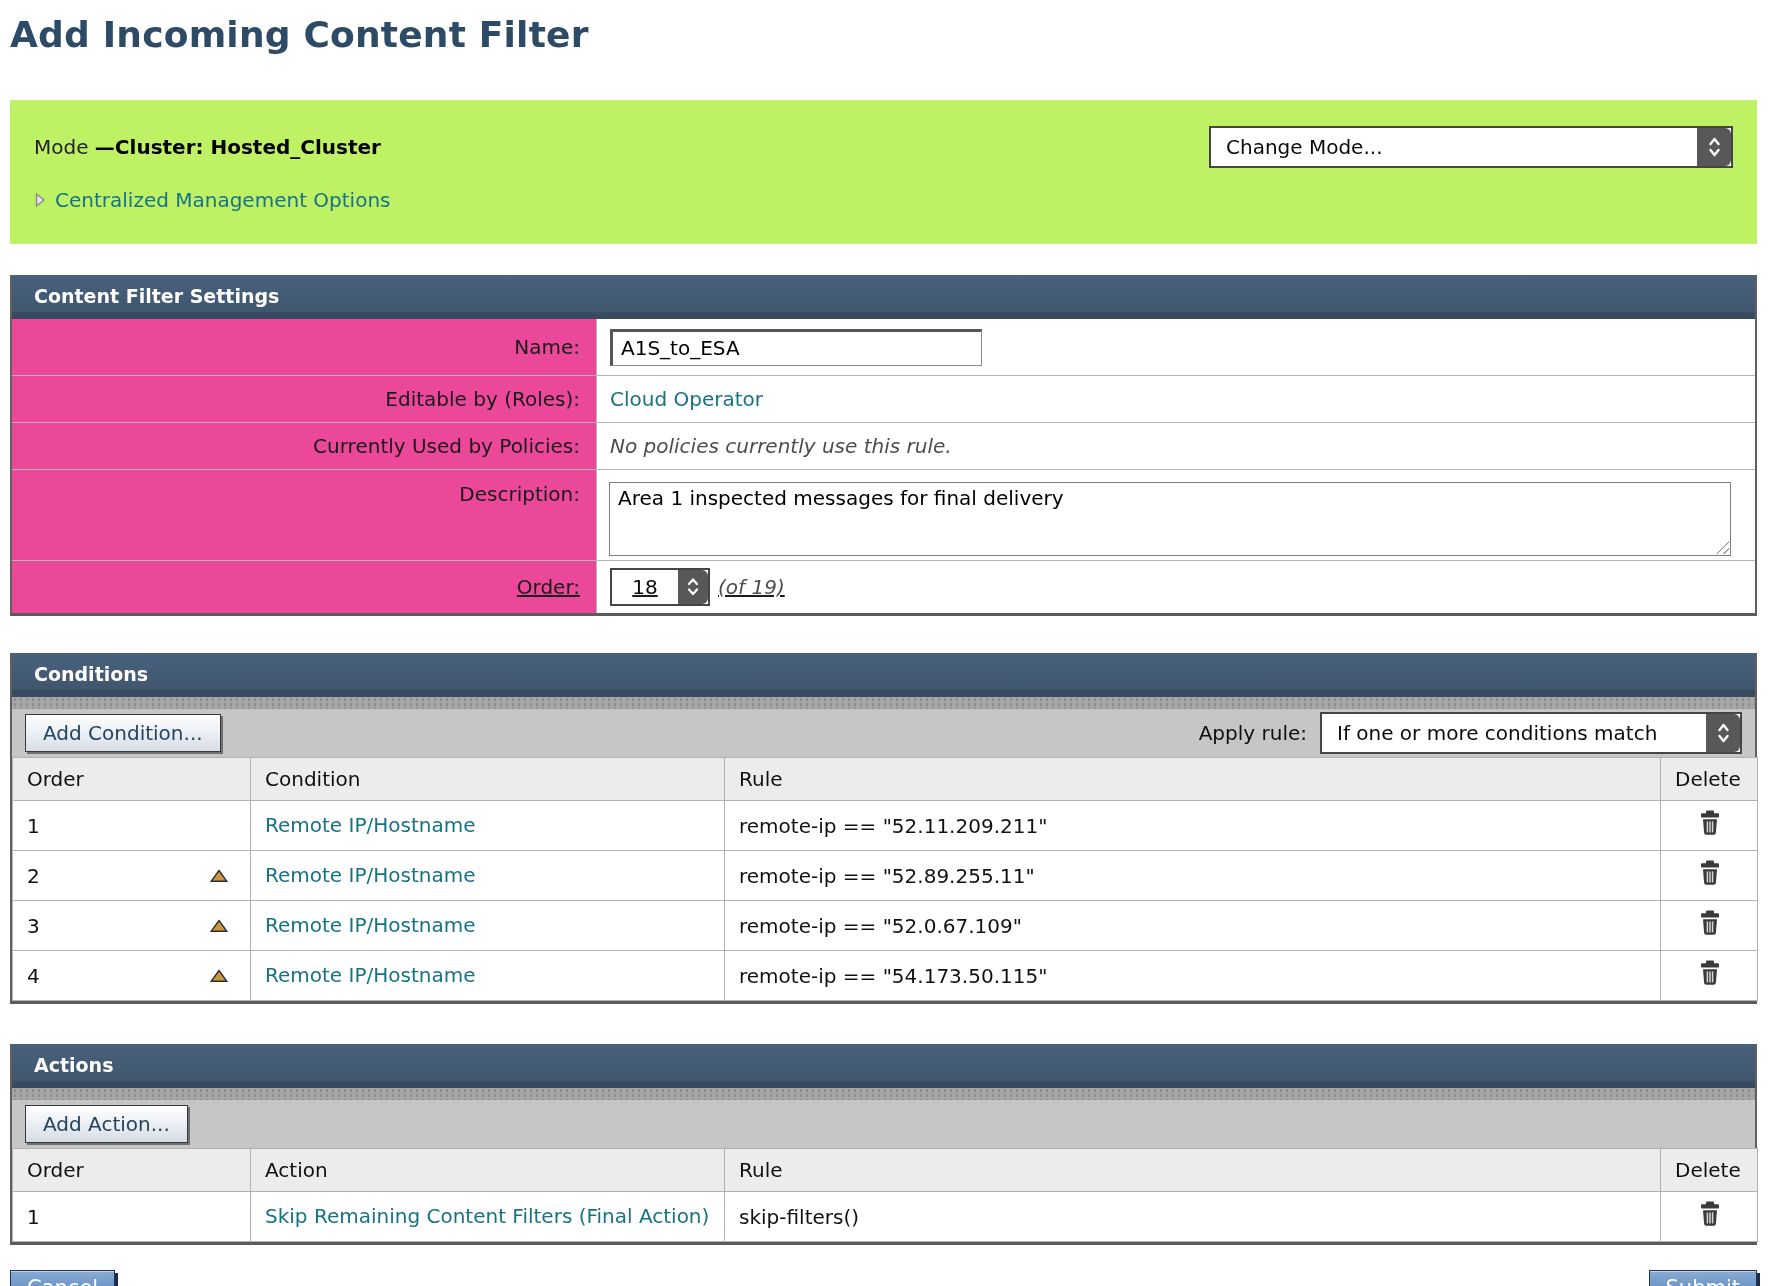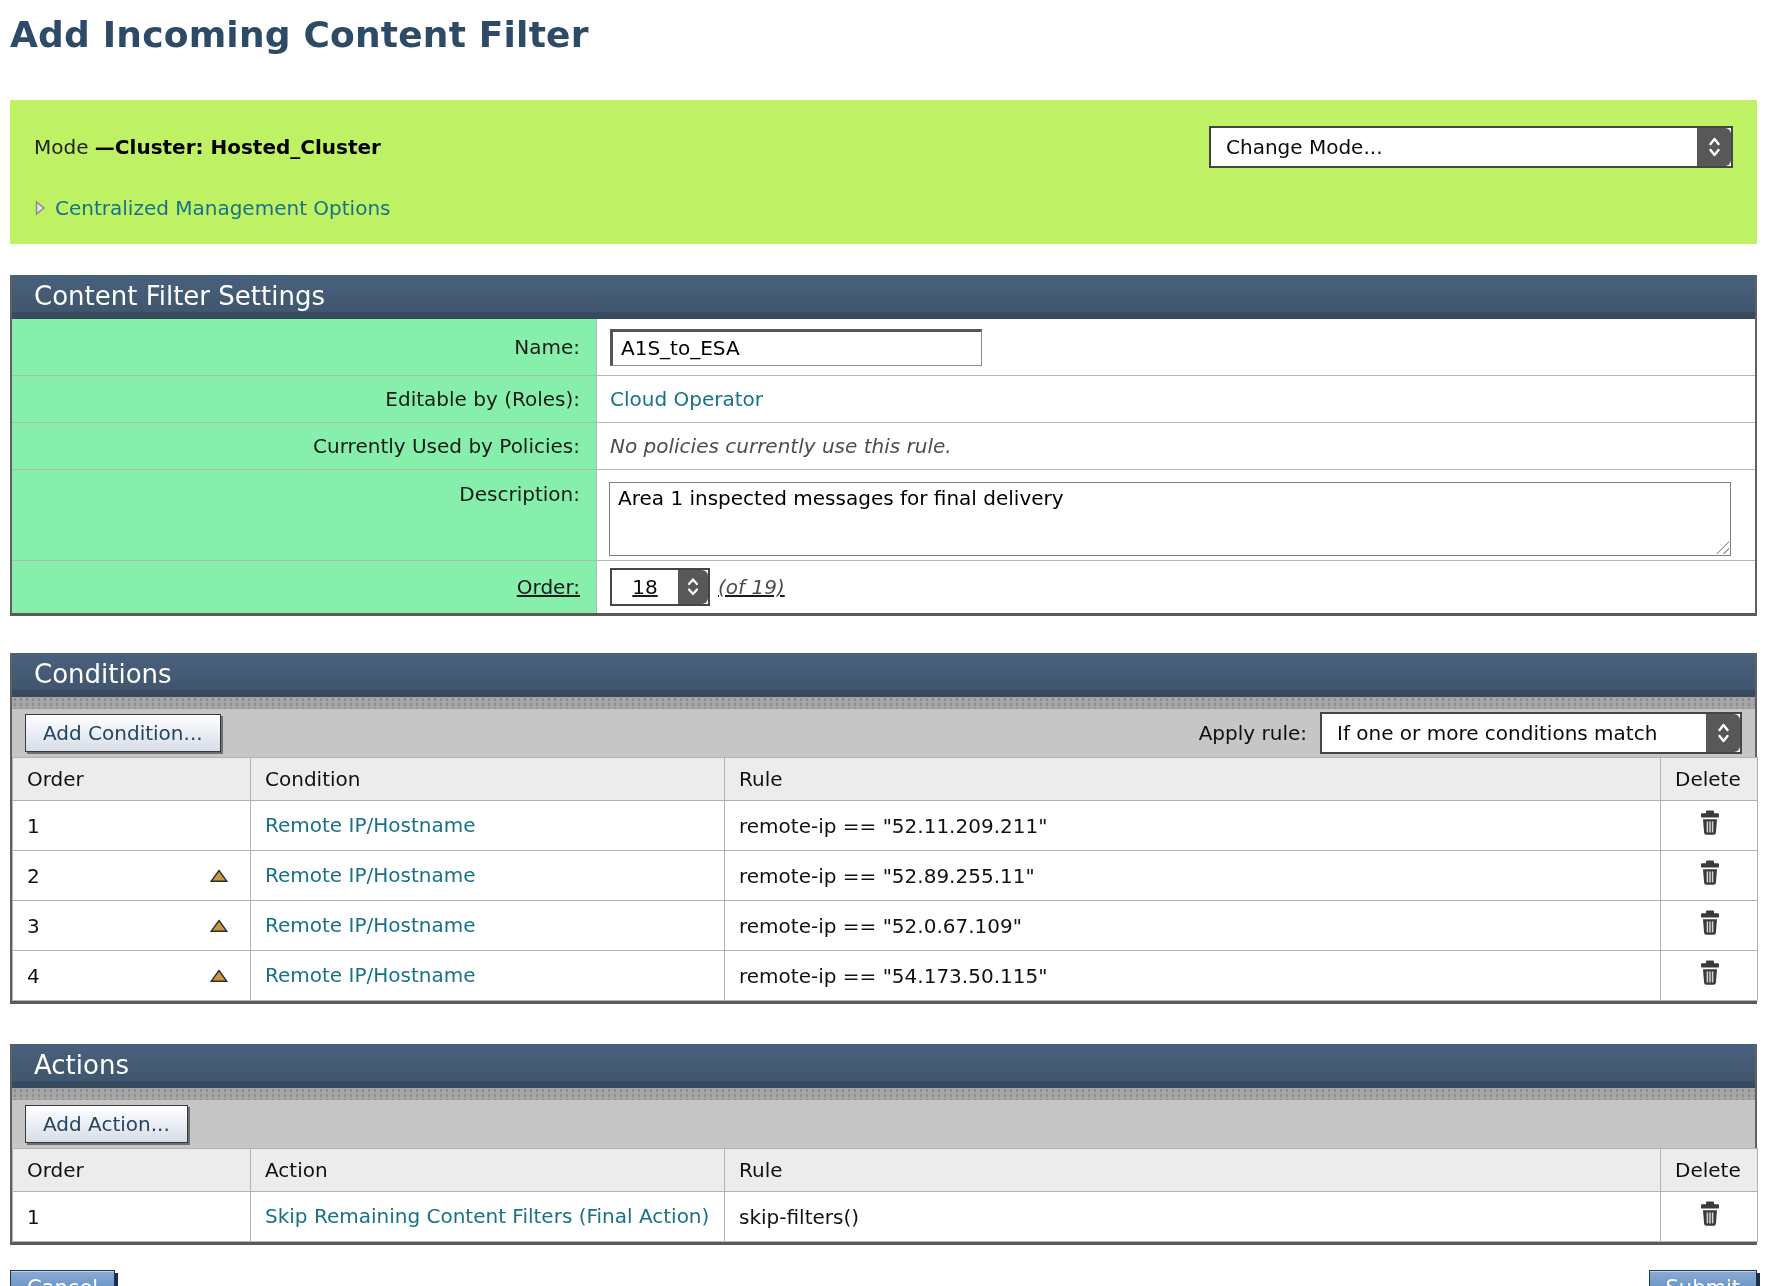--- a/index.html
+++ b/index.html
@@ -18,21 +18,21 @@
   }
 
   
   .mode-panel {
     margin-top:45px; height:144px; background:#bef264;
     padding:26px 24px 8px 24px;
   }
   .mode-row { display:flex; justify-content:space-between; align-items:center; }
   .mode-text { font-size:20px; color:#222; }
   .mode-text b { color:#000; }
-  .mgmt-row { margin-top:28px; display:flex; align-items:center; gap:9px; }
+  .mgmt-row { margin-top:20px; display:flex; align-items:center; gap:9px; }
   a.teal-link { color:#177286; text-decoration:none; cursor:pointer; }
   .mgmt-row a { font-size:20px; }
 
   
   .mac-select {
     display:inline-flex; align-items:stretch; background:#fff;
     border:2px solid #454545; border-radius:0; overflow:hidden;
     height:42px; cursor:pointer;
   }
   .mac-select .lbl {
@@ -52,21 +52,21 @@
   
   .section {
     border-left:2px solid #606060; border-right:2px solid #606060; border-bottom:3px solid #5a5a5a;
   }
   .section-cfs   { margin-top:31px; }
   .section-cond  { margin-top:37px; }
   .section-act   { margin-top:40px; }
   .section-header {
     height:44px; line-height:42px; background:linear-gradient(180deg,#48617c 0%,#3f546c 100%);
     box-shadow:inset 0 -7px 0 rgba(0,0,0,.12);
-    color:#fff; font-size:26px; font-weight:normal; padding-left:22px;
+    color:#fff; font-size:19px; font-weight:bold; padding-left:22px;
   }
   .dotted-strip {
     height:12px; background-color:#a6a6a6;
     background-image:radial-gradient(circle,#8d8d8d 1.2px, transparent 1.4px);
     background-size:6px 5px;
   }
   .toolbar {
     height:48px; background:#c6c6c6; display:flex; align-items:center;
     justify-content:space-between; padding:0 13px;
   }
@@ -78,21 +78,21 @@
     font-family:inherit; font-size:20px; color:#24455f;
     background:linear-gradient(180deg,#ffffff 0%,#e9edf3 55%,#d7dde6 100%);
     border:1px solid #35383c; box-shadow:2px 2px 0 #6f6f6f;
     padding:6px 17px; cursor:pointer;
   }
 
   
   .kv-row { display:flex; border-bottom:1px solid #b5b5b5; }
   .kv-row:last-child { border-bottom:none; }
   .kv-label {
-    width:585px; background:#86efac; border-right:1px solid #b5b5b5;
+    width:585px; background:#ec4899; border-right:1px solid #b5b5b5;
     display:flex; align-items:center; justify-content:flex-end;
     padding-right:16px; font-size:20px; color:#1a1a1a; flex-shrink:0;
   }
   .kv-value { flex:1; background:#fff; display:flex; align-items:center; padding-left:13px; font-size:20px; }
   .row-name { height:57px; }
   .row-policies { height:47px; }
   .row-roles { height:47px; }
   .row-desc { height:91px; }
   .row-desc .kv-label, .row-desc .kv-value { align-items:flex-start; padding-top:12px;padding-left:12px; }
   .row-order { height:52px;text-decoration:underline; }

